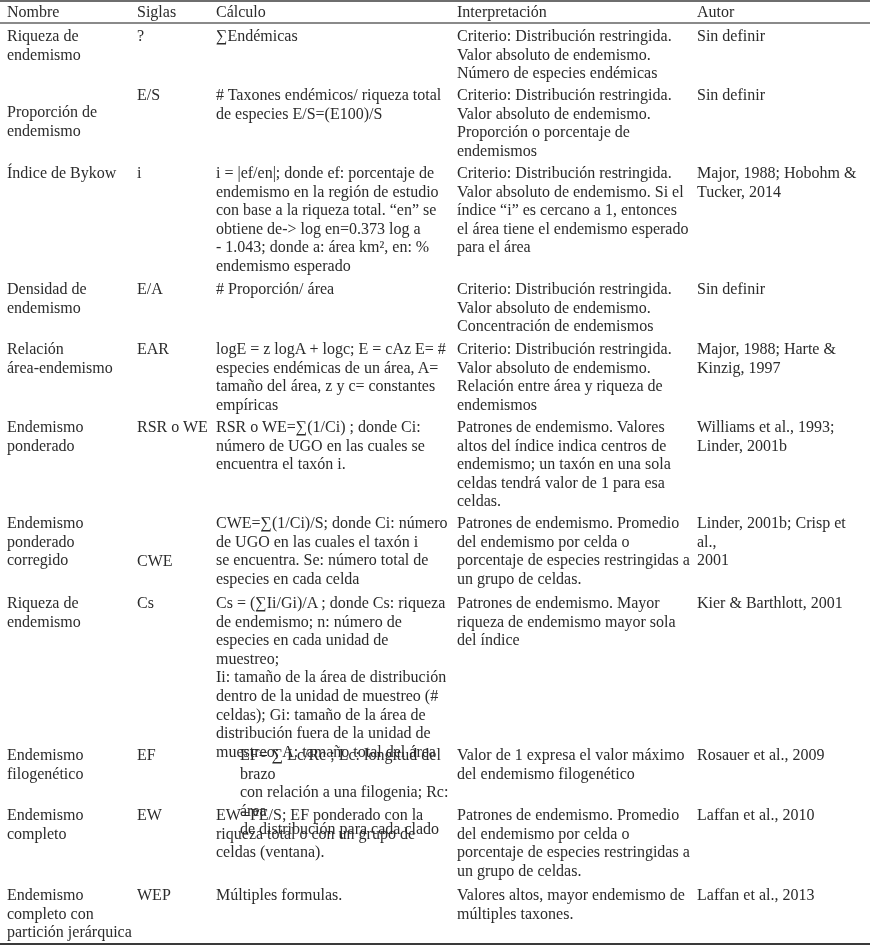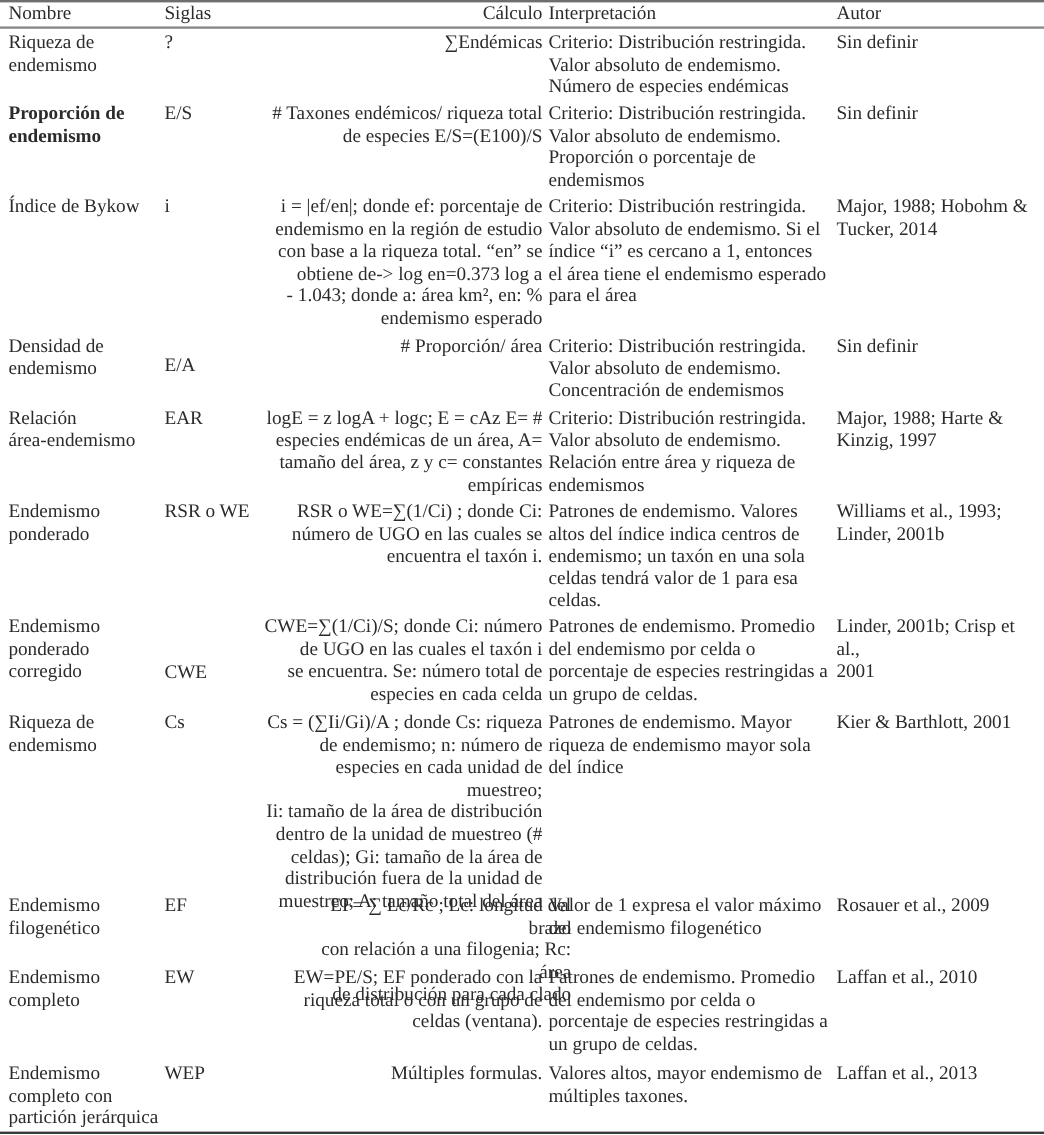--- a/index.html
+++ b/index.html
@@ -5,21 +5,21 @@
   html, body { margin: 0; padding: 0; background: #ffffff; }
   body { width: 870px; height: 946px; position: relative; overflow: hidden;
          font-family: "Liberation Serif", "DejaVu Serif", serif; color: #2b2b2b; }
   .rule { position: absolute; left: 0; width: 870px; background: #6e6e6e; }
   .rule.top { top: 0; height: 2px; }
   .rule.mid { top: 22px; height: 2px; background: #8a8a8a; }
   .rule.bottom { top: 943px; height: 2px; background: #3a3a3a; }
   .cell { position: absolute; font-size: 16px; line-height: 18.6px; white-space: pre-line; }
   .c0 { left: 7px; width: 126px; }
   .c1 { left: 137px; width: 76px; }
-  .c2 { left: 216px; width: 236px; text-align: right; }
+  .c2 { left: 216px; width: 236px; }
   .c3 { left: 457px; width: 236px; }
   .c4 { left: 697px; width: 170px; }
   .hdr { top: 3px; }
 </style>
 </head>
 <body>
 
 <div class="rule top"></div>
 <div class="rule mid"></div>
 <div class="rule bottom"></div>
@@ -37,21 +37,21 @@
       <div class="cell c0" style="top: 27px;">Riqueza de
 endemismo</div>
       <div class="cell c1" style="top: 27px;">?</div>
       <div class="cell c2" style="top: 27px;">∑Endémicas</div>
       <div class="cell c3" style="top: 27px;">Criterio: Distribución restringida.
 Valor absoluto de endemismo.
 Número de especies endémicas</div>
       <div class="cell c4" style="top: 27px;">Sin definir</div>
     </div>
     <div>
-      <div class="cell c0" style="top: 86px; font-weight: bold;">Proporción de
+      <div class="cell c0" style="top: 103px;">Proporción de
 endemismo</div>
       <div class="cell c1" style="top: 86px;">E/S</div>
       <div class="cell c2" style="top: 86px;"># Taxones endémicos/ riqueza total
 de especies E/S=(E100)/S</div>
       <div class="cell c3" style="top: 86px;">Criterio: Distribución restringida.
 Valor absoluto de endemismo.
 Proporción o porcentaje de
 endemismos</div>
       <div class="cell c4" style="top: 86px;">Sin definir</div>
     </div>
@@ -68,21 +68,21 @@
 Valor absoluto de endemismo. Si el
 índice “i” es cercano a 1, entonces
 el área tiene el endemismo esperado
 para el área</div>
       <div class="cell c4" style="top: 164px;">Major, 1988; Hobohm &amp;
 Tucker, 2014</div>
     </div>
     <div>
       <div class="cell c0" style="top: 280px;">Densidad de
 endemismo</div>
-      <div class="cell c1" style="top: 280px; margin-top: 16px;">E/A</div>
+      <div class="cell c1" style="top: 280px;">E/A</div>
       <div class="cell c2" style="top: 280px;"># Proporción/ área</div>
       <div class="cell c3" style="top: 280px;">Criterio: Distribución restringida.
 Valor absoluto de endemismo.
 Concentración de endemismos</div>
       <div class="cell c4" style="top: 280px;">Sin definir</div>
     </div>
     <div>
       <div class="cell c0" style="top: 340px;">Relación
 área-endemismo</div>
       <div class="cell c1" style="top: 340px;">EAR</div>

